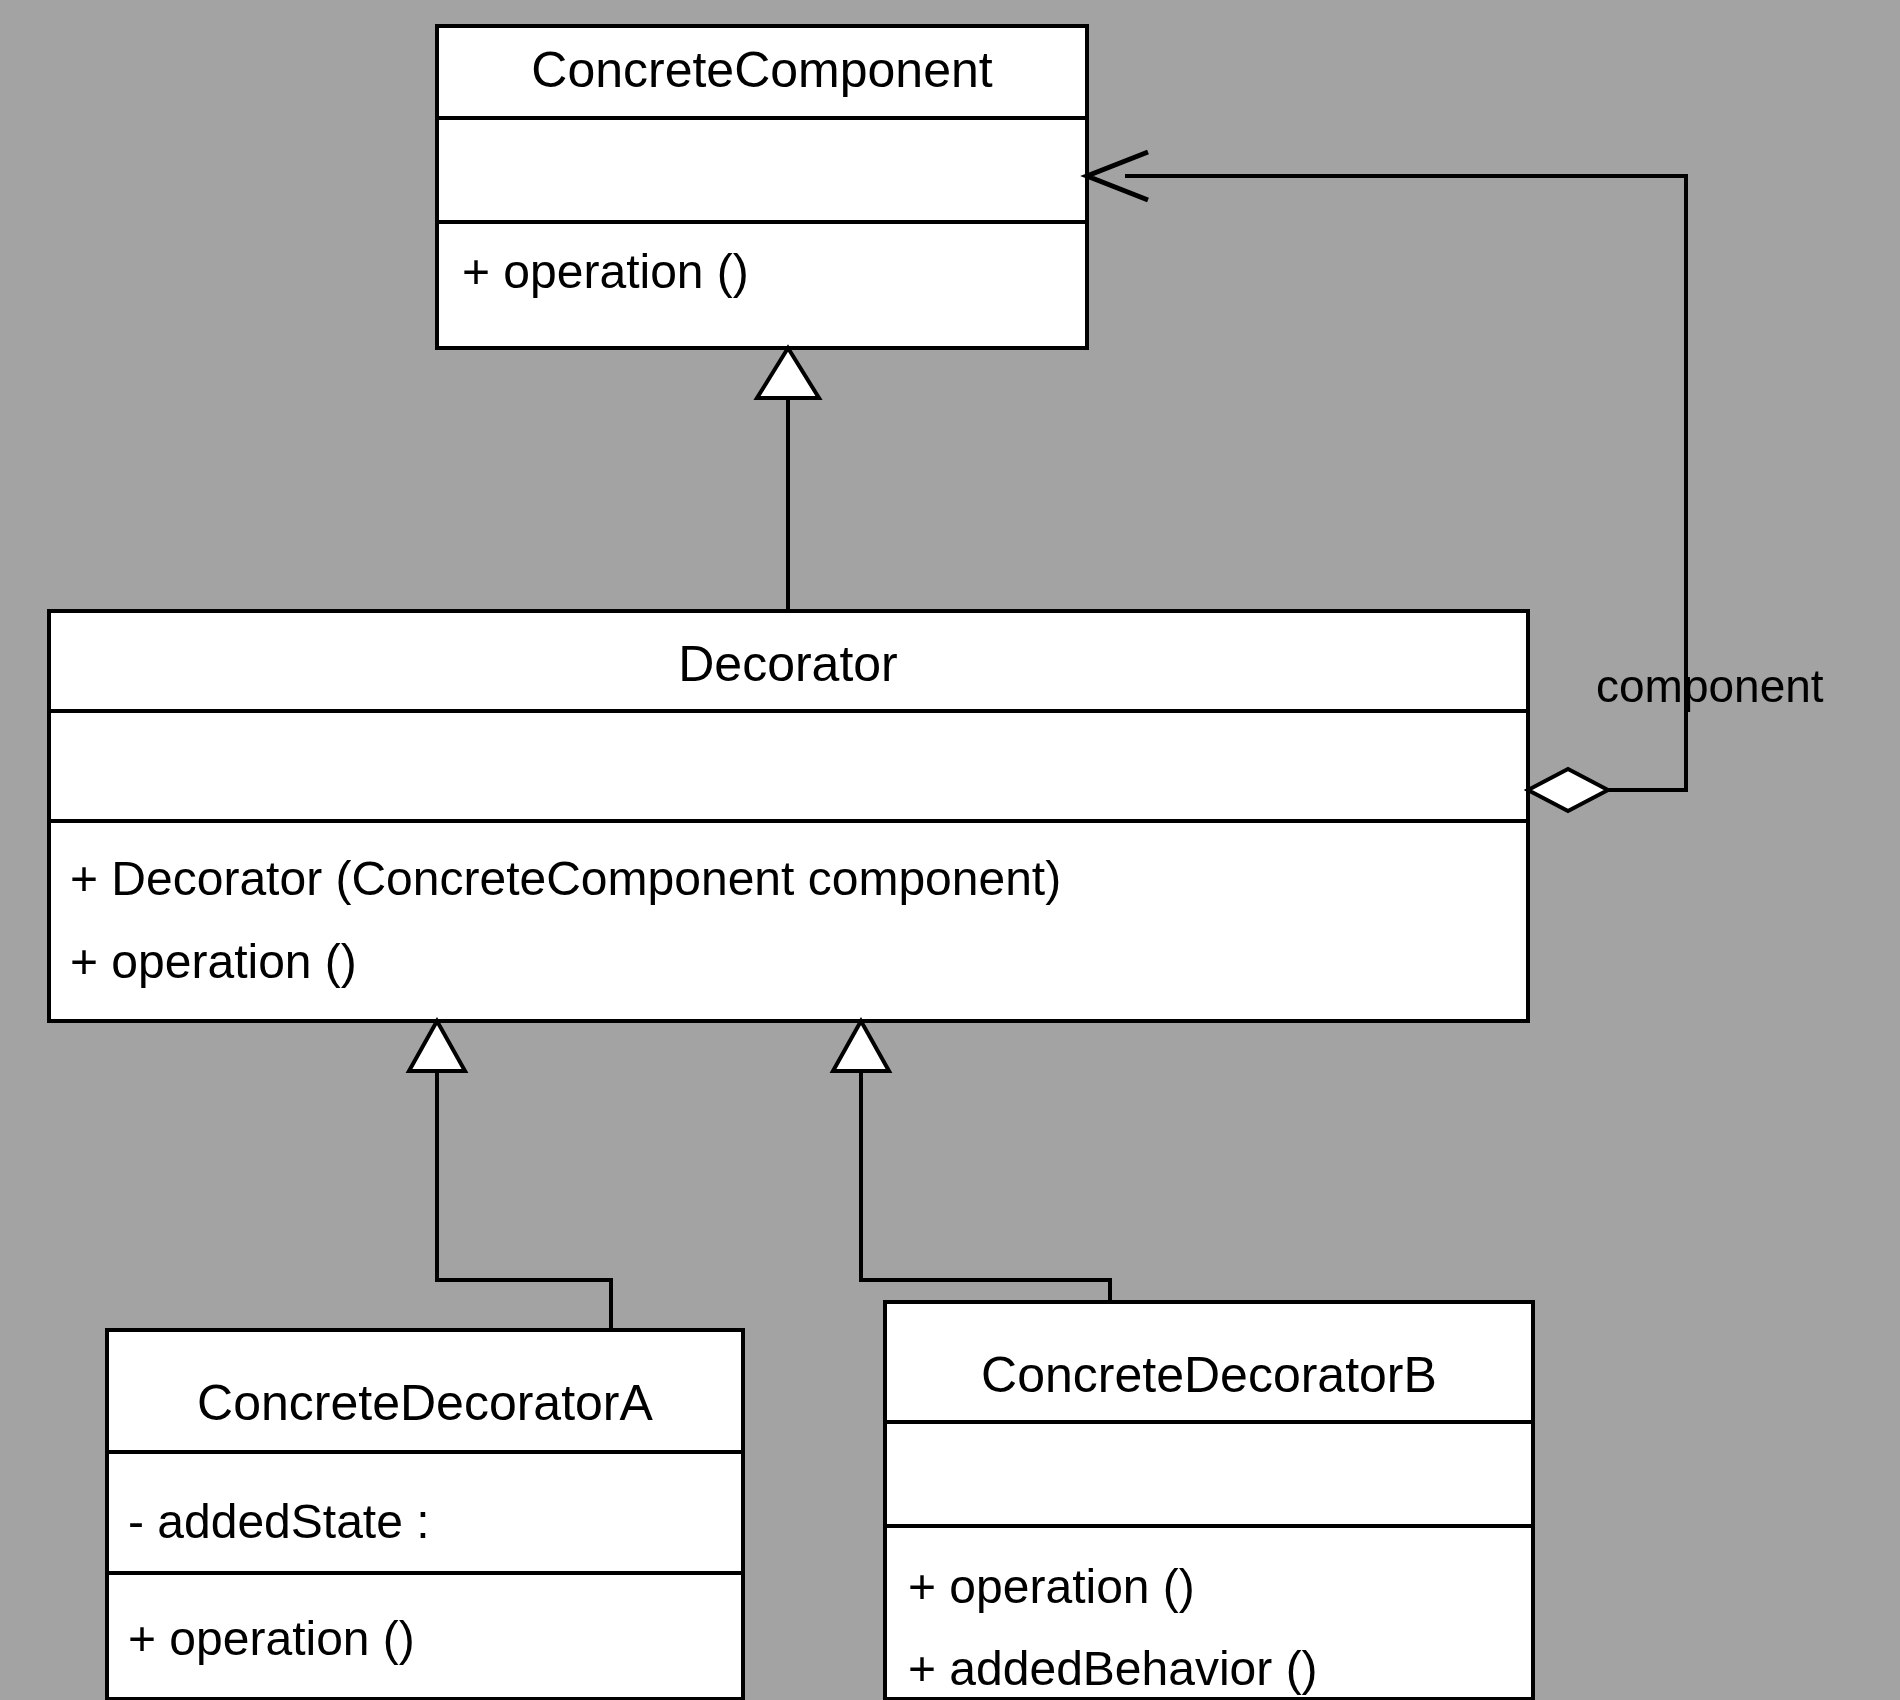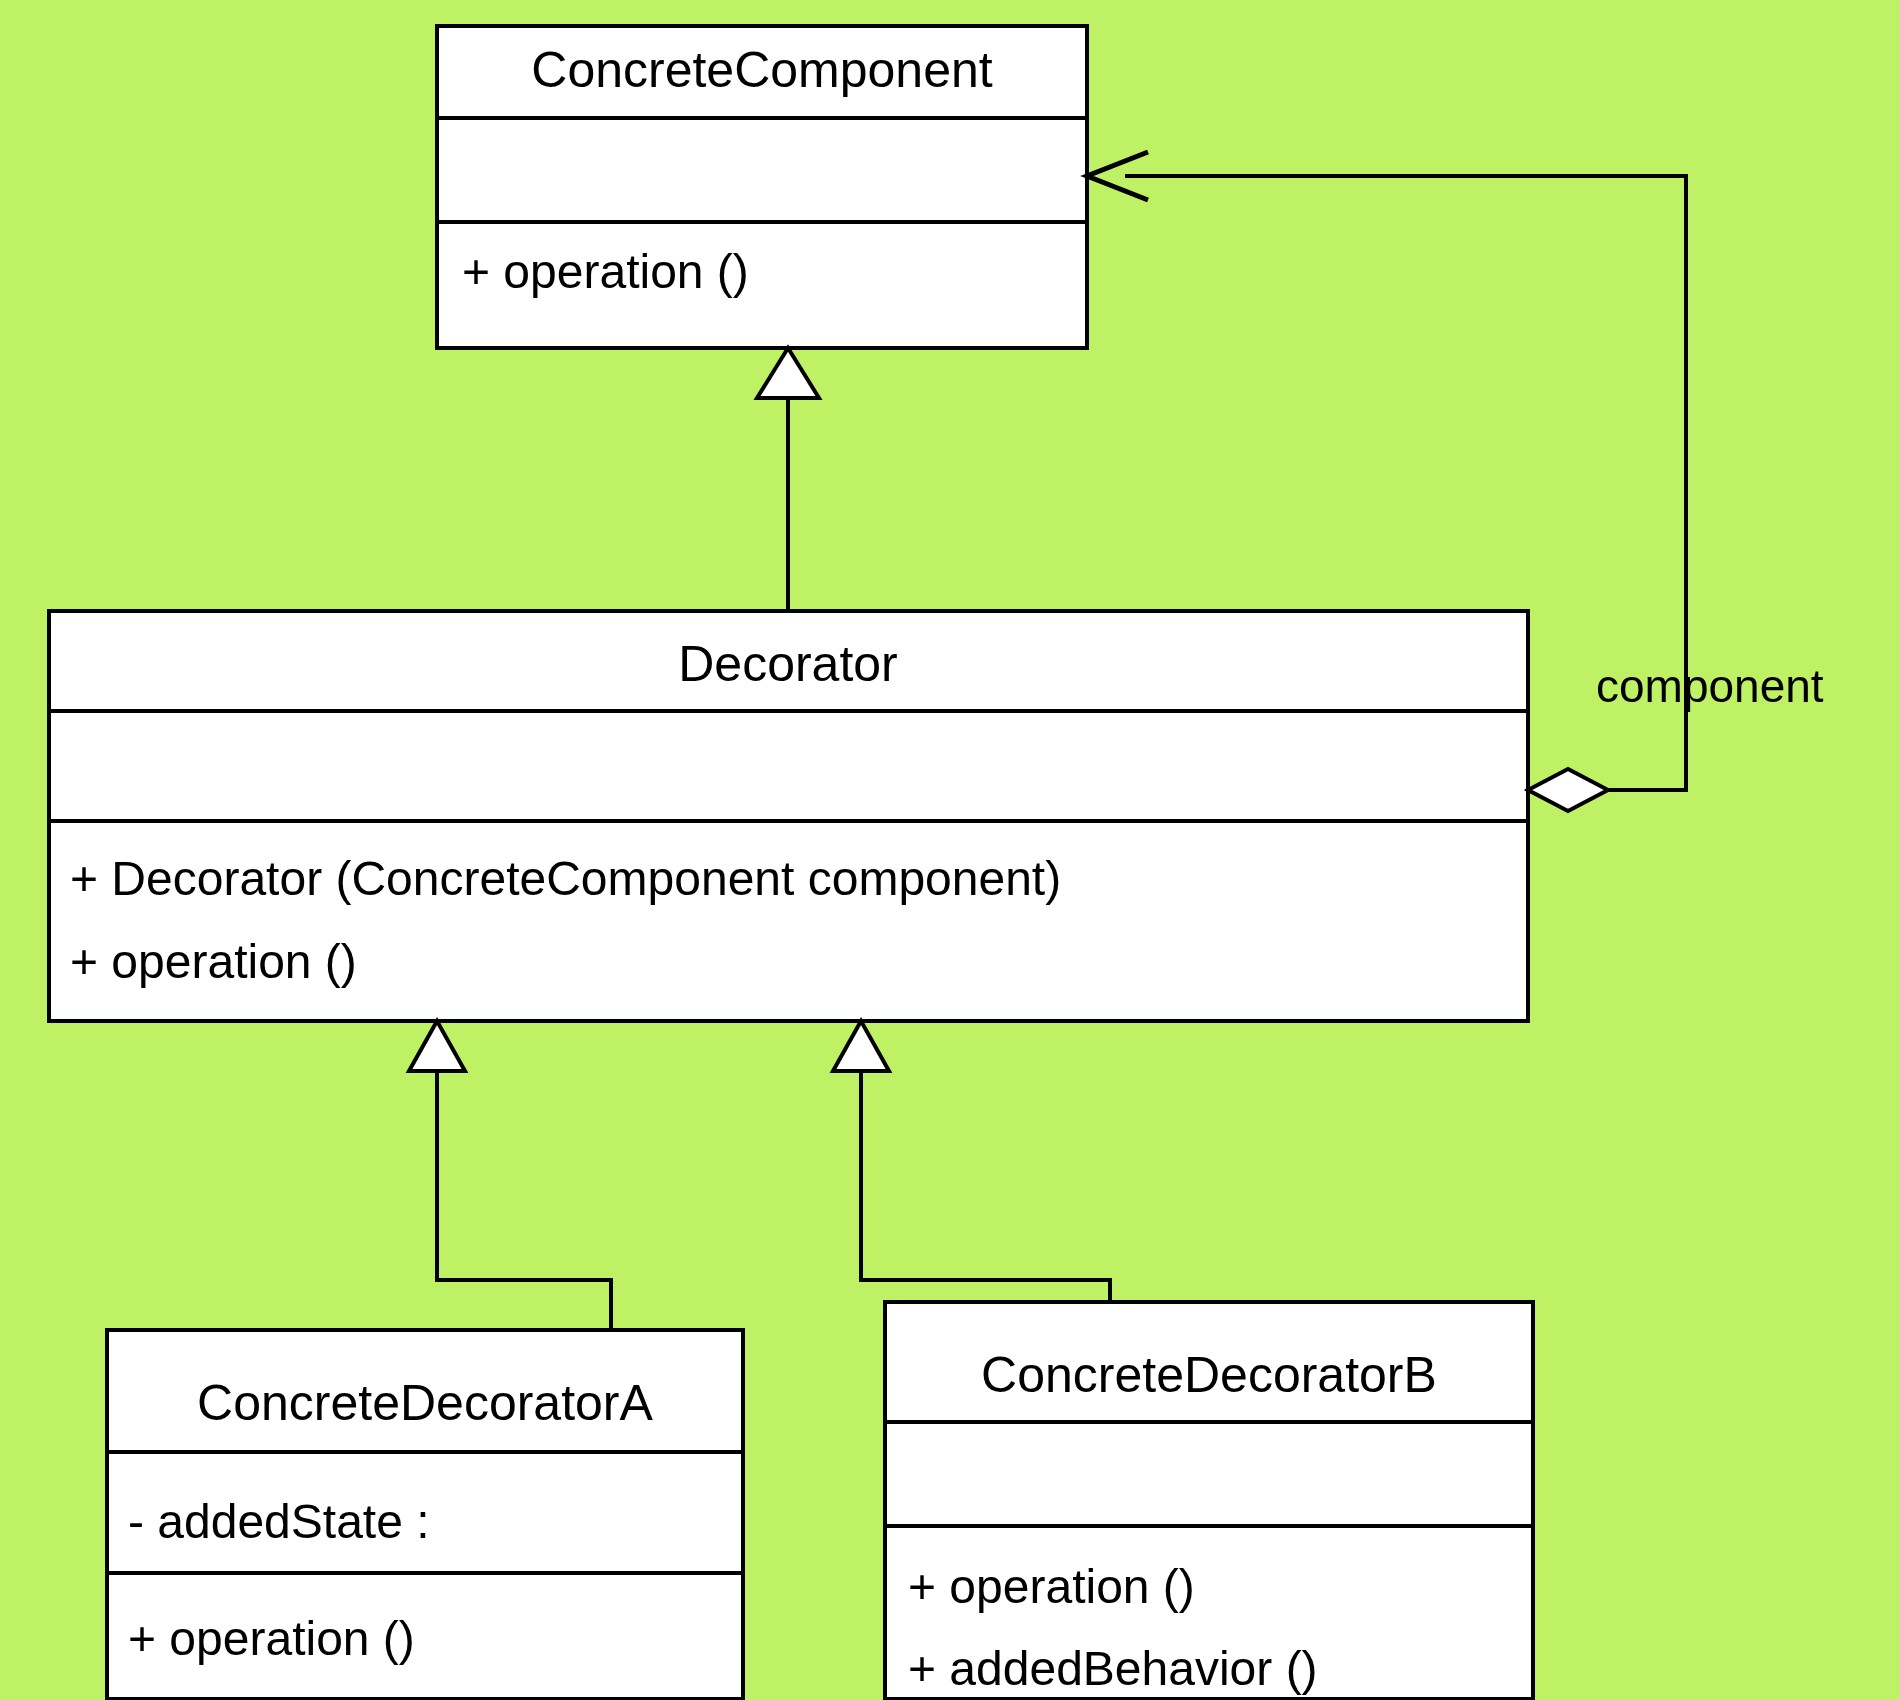--- a/index.html
+++ b/index.html
@@ -4,21 +4,21 @@
 <style>
   html, body {
     margin: 0;
     padding: 0;
     background: #ffffff;
   }
   #canvas {
     position: relative;
     width: 1900px;
     height: 1700px;
-    background: #bef264;
+    background: #a3a3a3;
     overflow: hidden;
     font-family: "Liberation Sans", sans-serif;
   }
   svg.diagram {
     position: absolute;
     left: 0;
     top: 0;
     width: 1900px;
     height: 1700px;
     display: block;

